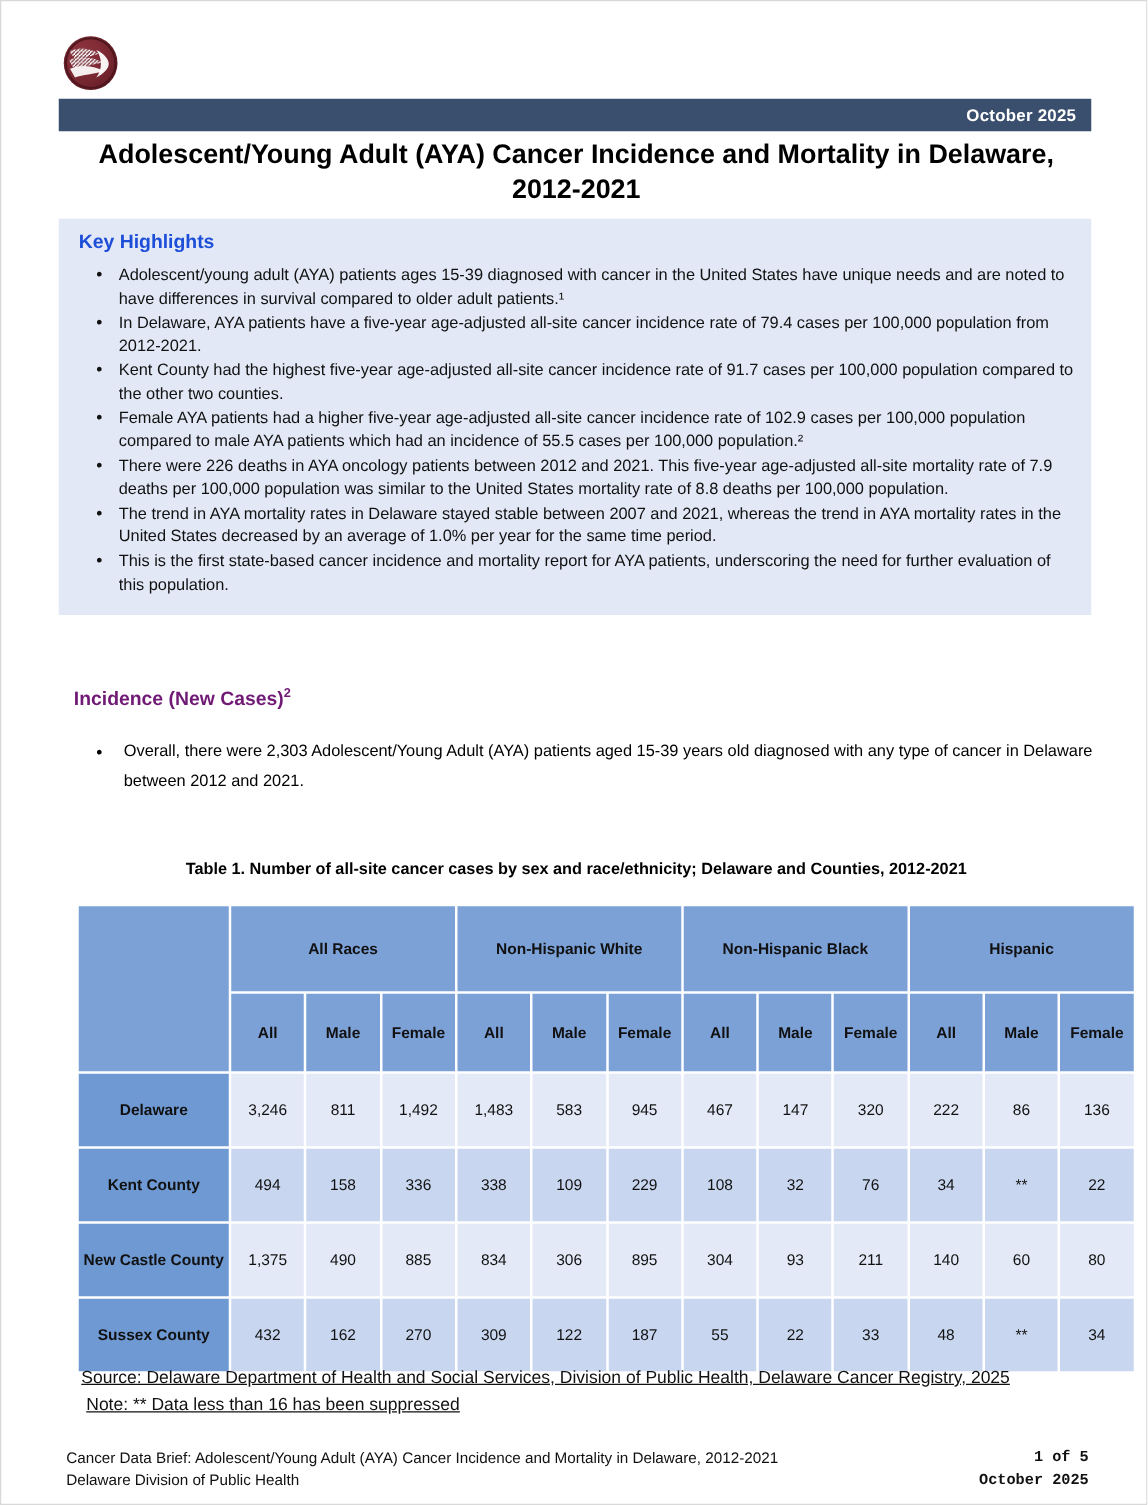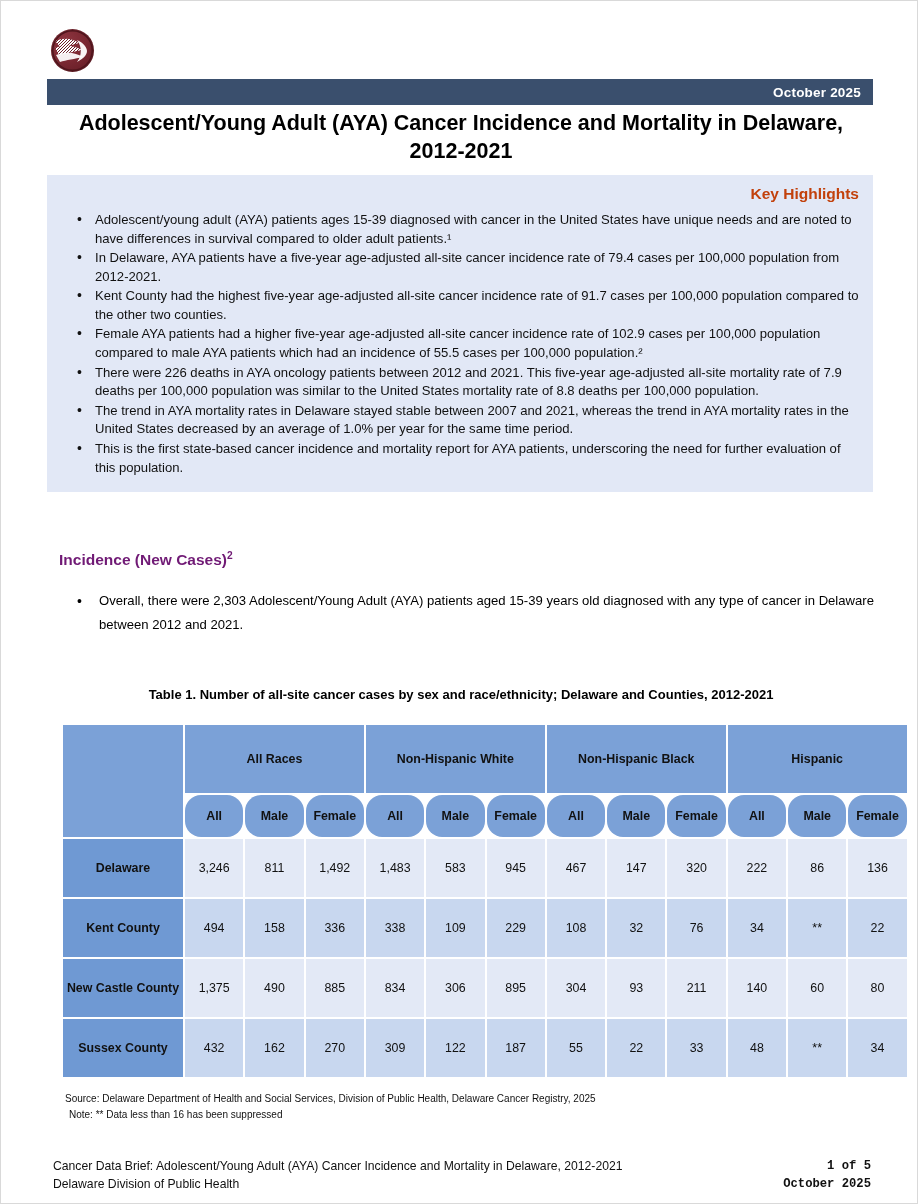--- a/index.html
+++ b/index.html
@@ -75,22 +75,21 @@
   
   .highlights {
     position: absolute;
     left: 46px; top: 174px; width: 826px;
     background: #e2e8f6;
     padding: 10px 14px 14px 14px;
   }
   .highlights h2 {
     margin: 0 0 8px 2px;
     font-size: 15.5px; font-weight: bold;
-    color: #c2410c;
-    text-align: right;
+    color: #1d4ed8;
   }
   .highlights ul {
     margin: 0; padding: 0 0 0 14px; list-style: none;
   }
   .highlights li {
     position: relative;
     padding-left: 20px;
     margin-bottom: 1px;
     font-size: 13.1px;
     line-height: 1.42;
@@ -148,21 +147,21 @@
     color: #111;
     padding: 0 2px;
   }
   th.grp, th.sub {
     background: #7ba1d7;
     font-weight: bold;
     color: #111;
   }
   th.corner { background: #7ba1d7; }
   th.grp { height: 68px; font-size: 12.8px; }
-  th.sub { height: 42px; border-radius: 16px; }
+  th.sub { height: 62px; }
   td.rowhead {
     background: #6f99d3;
     font-weight: bold;
     font-size: 12.4px;
     text-align: center;
     line-height: 1.2;
   }
   tr.band-light td.val { background: #e3e9f6; }
   tr.band-dark  td.val { background: #c8d7ef; }
   tr.r1 td { height: 58px; }
@@ -171,22 +170,23 @@
   tr.r4 td { height: 58px; }
 
   
   col.c-label { width: 120px; }
   col.c-data  { width: 58.3px; }
 
   
   .source {
     position: absolute;
     left: 64px; top: 1090px;
-    font-size: 10px; line-height: 1.55;
-    color: #111;
+    font-size: 14px; line-height: 1.55;
+    color: #111;
+    text-decoration: underline;
   }
   .note { margin-left: 4px; }
 
   
   .footer {
     position: absolute;
     left: 52px; top: 1157px; width: 818px;
     font-size: 12.2px; line-height: 1.45;
     color: #111;
   }

